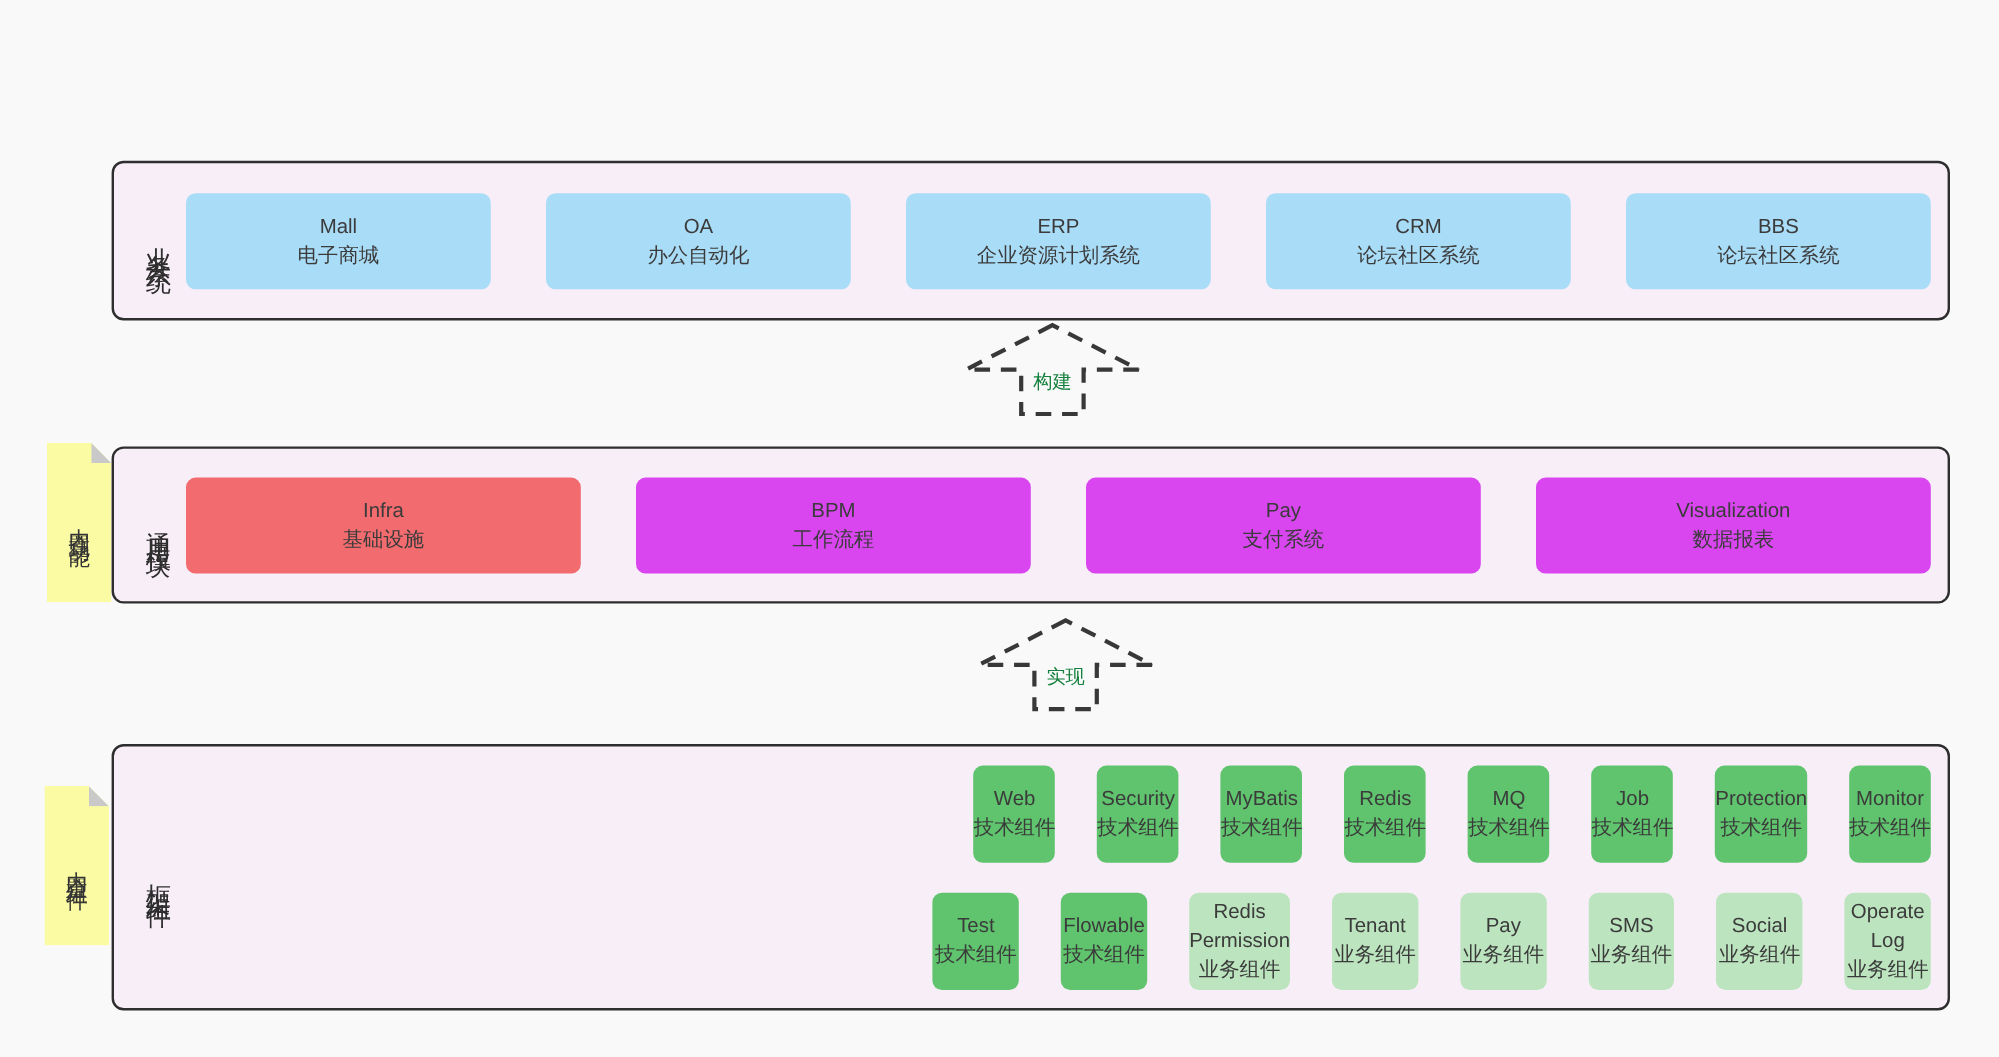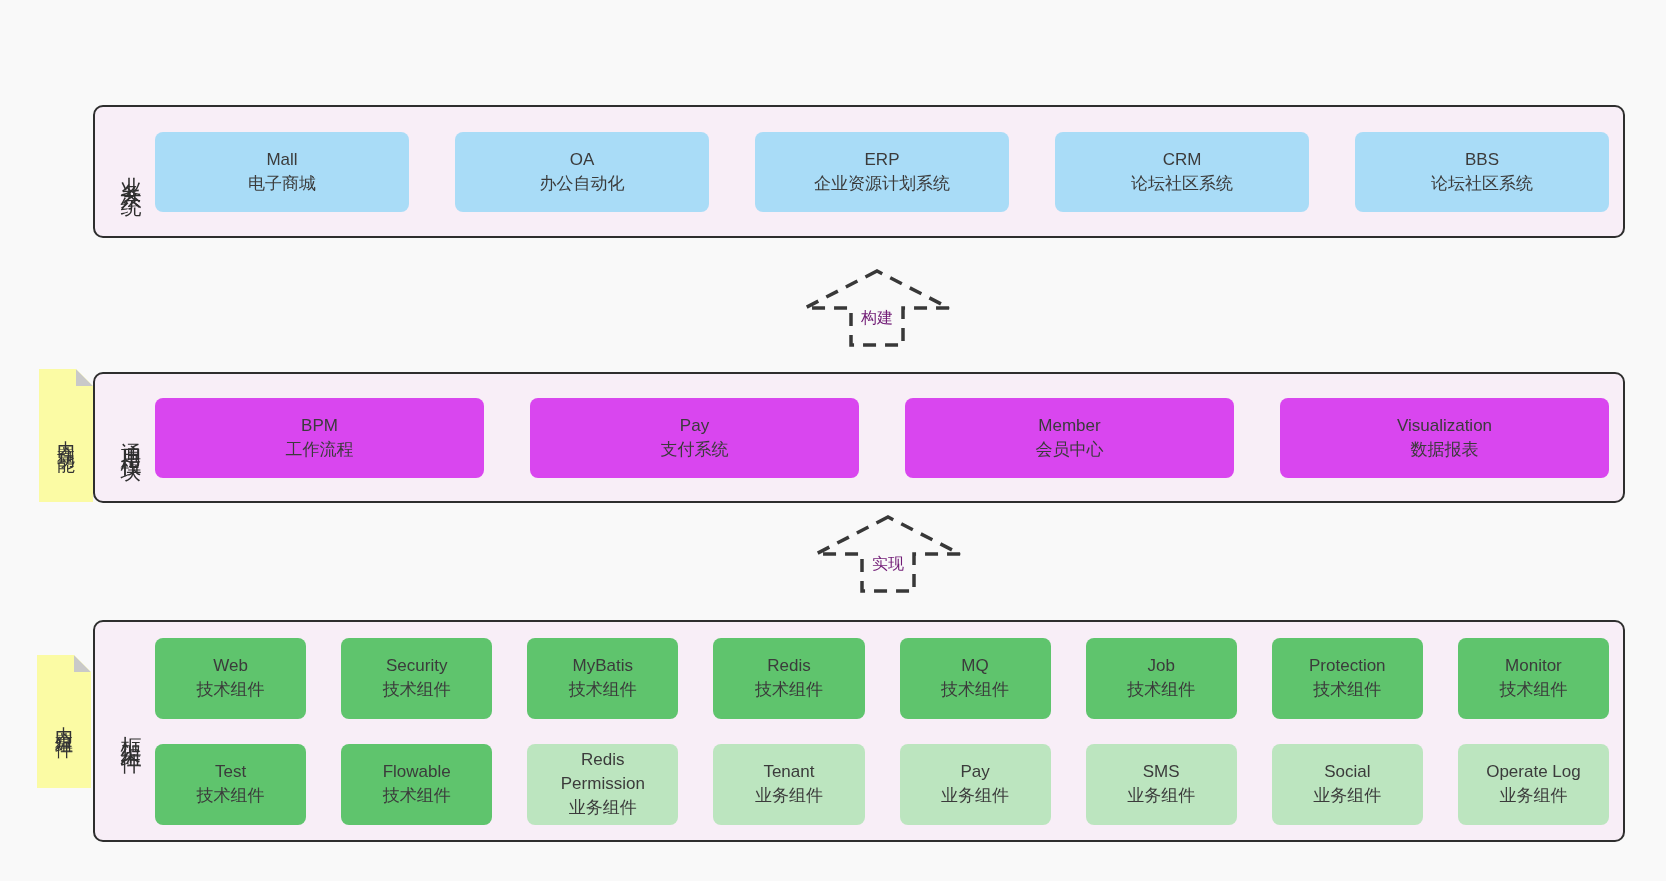--- a/index.html
+++ b/index.html
@@ -5,32 +5,32 @@
   html,body { margin:0; padding:0; }
   body { background:#f9f9f9; font-family:"Liberation Sans","DejaVu Sans",sans-serif; }
   .page { position:relative; width:1666px; height:881px; background:#f9f9f9; color:#3a3a3a; overflow:hidden; }
 
   
   .band {
     position:absolute; left:93px; width:1532px;
     background:#f8eef7; border:2px solid #2e2e2e; border-radius:10px;
     box-sizing:border-box; display:flex; align-items:center; padding:0 14px;
   }
-  #band-business  { top:105px; height:133px; }
+  #band-business  { top:134px; height:133px; }
   #band-modules   { top:372px; height:131px; }
   #band-framework { top:620px; height:222px; }
 
   .band-label {
     flex:none; width:44px; text-align:center;
     writing-mode:vertical-rl; text-orientation:upright;
     font-size:21px; letter-spacing:6px; color:#2e2e2e; line-height:44px;
   }
 
   .box-row { flex:1; display:flex; gap:46px; margin-left:2px; }
-  .rows    { flex:1; display:flex; flex-direction:column; gap:25px; margin-left:2px; }
+  .rows    { flex:1; display:flex; flex-direction:column; gap:25px; margin-left:2px;align-items:flex-end; }
   .row8    { display:flex; gap:35px; }
 
   .box {
     flex:1; height:80px; border-radius:8px;
     display:flex; flex-direction:column; align-items:center; justify-content:center;
     font-size:17px; line-height:24px; text-align:center; color:#3b3b3b;
   }
   .row8 .box { height:81px; }
   .box .name { white-space:pre-line; }
 
@@ -58,21 +58,21 @@
   #note-framework { left:37px; top:655px; }
 
   
   .arrow { position:absolute; width:150px; height:80px; }
   #arrow-build     { left:802px; top:268px; }
   #arrow-implement { left:813px; top:514px; }
   .arrow svg { display:block; width:150px; height:80px; }
   .arrow path { fill:none; stroke:#383838; stroke-width:3.5; stroke-dasharray:13 9; }
   .arrow-label {
     position:absolute; left:50%; top:40px; transform:translateX(-50%);
-    font-size:16px; color:#701a75; background:#f9f9f9; padding:0 2px; white-space:nowrap;
+    font-size:16px; color:#15803d; background:#f9f9f9; padding:0 2px; white-space:nowrap;
   }
 </style>
 </head>
 <body>
 
 <div class="page">
 
   <div class="note" id="note-modules">
     <div class="note-fold"></div>
     <div class="note-text">内置功能</div>
@@ -111,31 +111,31 @@
   <div class="arrow" id="arrow-build">
     <svg viewBox="0 0 150 80">
       <path d="M75,3 L3,40 L49,40 L49,77 L101,77 L101,40 L147,40 Z"></path>
     </svg>
     <div class="arrow-label">构建</div>
   </div>
 
   <div class="band" id="band-modules">
     <div class="band-label">通用模块</div>
     <div class="box-row">
+      <div class="box red">
+        <div class="name">Infra</div>
+        <div class="sub">基础设施</div>
+      </div>
       <div class="box pink">
         <div class="name">BPM</div>
         <div class="sub">工作流程</div>
       </div>
       <div class="box pink">
         <div class="name">Pay</div>
         <div class="sub">支付系统</div>
-      </div>
-      <div class="box pink">
-        <div class="name">Member</div>
-        <div class="sub">会员中心</div>
       </div>
       <div class="box pink">
         <div class="name">Visualization</div>
         <div class="sub">数据报表</div>
       </div>
     </div>
   </div>
 
   <div class="arrow" id="arrow-implement">
     <svg viewBox="0 0 150 80">

